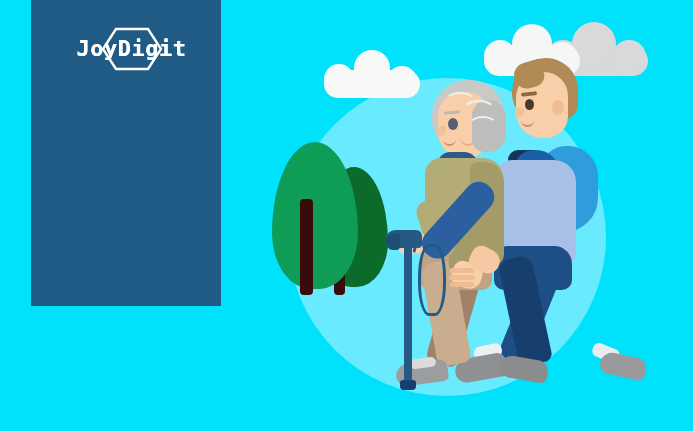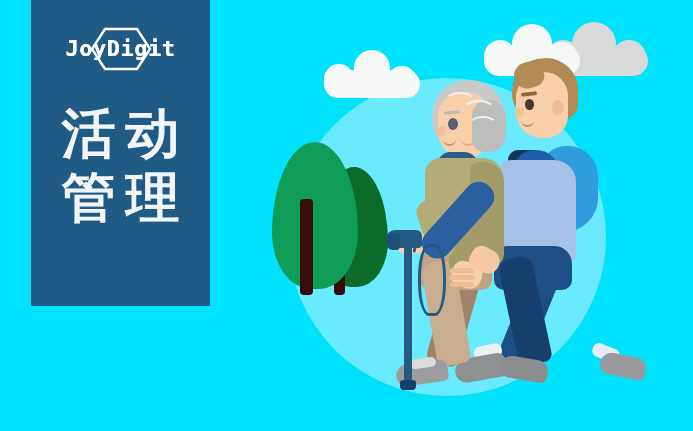--- a/index.html
+++ b/index.html
@@ -339,20 +339,21 @@
   #panel {
     position: absolute;
     left: 31px;
     top: 0px;
     width: 179px;
     height: 306px;
     background: #1f5b84;
     display: flex;
     flex-direction: column;
     align-items: center;
+    padding-left: 11px;
   }
   #logo-block {
     margin-top: 26px;
     position: relative;
     width: 150px;
     height: 46px;
     display: flex;
     align-items: center;
     justify-content: center;
   }
@@ -502,20 +503,16 @@
   <div id="panel">
 
     <div id="logo-block">
       <svg class="hexagon" viewBox="0 0 62 44">
         <polygon points="15,2 47,2 60,22 47,42 15,42 2,22" fill="none" stroke="#ffffff" stroke-width="2.4"></polygon>
       </svg>
       <span id="wordmark">JoyDigit</span>
     </div>
 
 
-    <div id="panel-title">
-      <span class="line">活动</span>
-      <span class="line">管理</span>
-    </div>
 
   </div>
 
 </div>
 
 </body></html>

